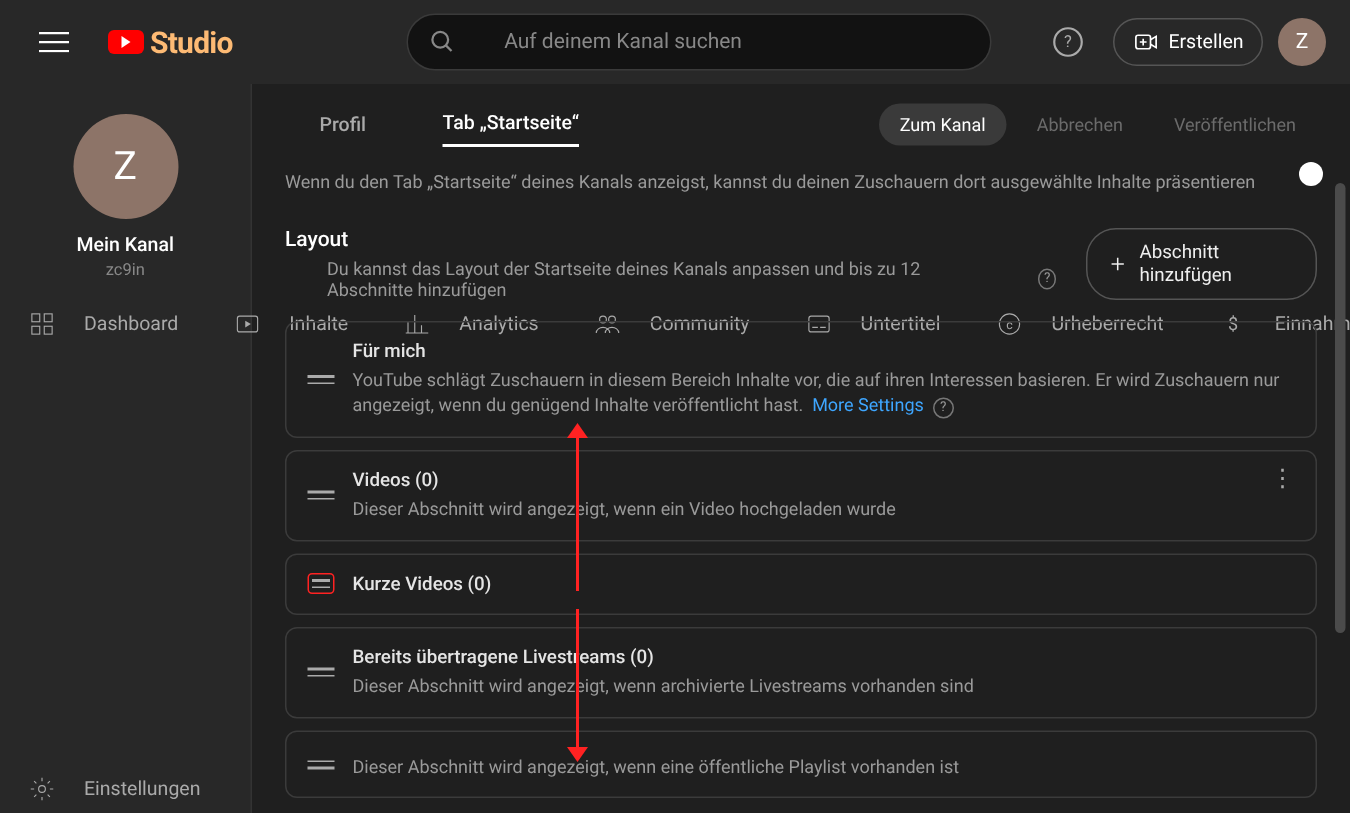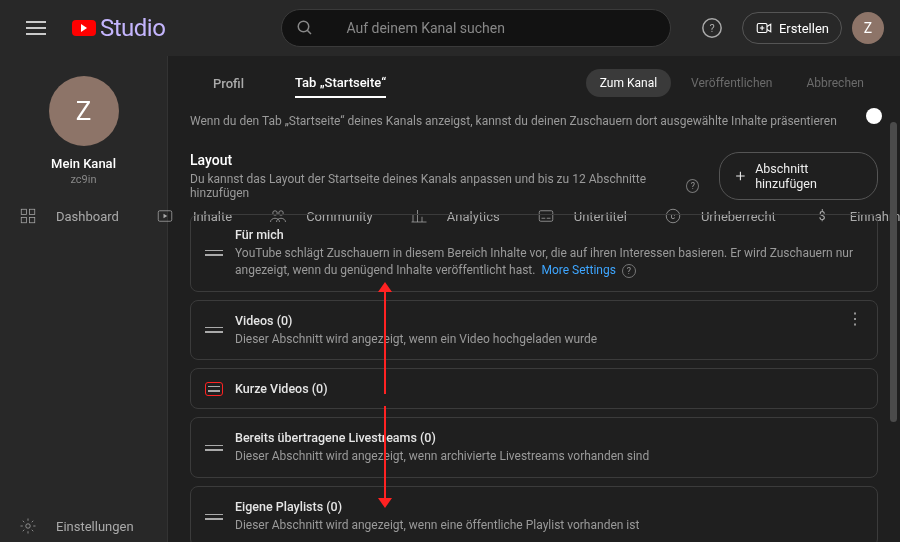--- a/index.html
+++ b/index.html
@@ -2,21 +2,21 @@
 <html><head>
 <meta charset="utf-8">
 <style>
   * { margin:0; padding:0; box-sizing:border-box; font-family:"Roboto","Arial",sans-serif; }
   body { background:#1f1f1f; color:#aaa; width:900px; height:542px; overflow:hidden; position:relative; }
   .topbar { height:56px; background:#282828; display:flex; align-items:center; padding:0 16px; gap:16px; }
   .icon-btn { width:40px; height:40px; display:flex; align-items:center; justify-content:center; border-radius:50%; cursor:pointer; color:#fff; }
   .logo { display:flex; align-items:center; gap:2px; }
   .logo-badge { width:24px; height:16px; background:#f00; border-radius:4px; position:relative; }
   .logo-badge::after { content:""; position:absolute; left:9px; top:4px; border-left:6px solid #fff; border-top:4px solid transparent; border-bottom:4px solid transparent; }
-  .logo-text { color:#c4b5fd; font-size:24px; font-weight:400; letter-spacing:-0.5px; margin-left:2px;}
+  .logo-text { color:#fdba74; font-size:20px; font-weight:700; letter-spacing:-0.5px; margin-left:2px;}
   .search { flex:0 0 390px; margin-left:100px; height:38px; background:#121212; border:1px solid #3a3a3a; border-radius:24px; display:flex; align-items:center; padding:0 14px; gap:12px; }
   .search input { background:transparent; border:none; outline:none; color:#fff; font-size:14px; flex:1;margin-left:20px; }
   .search input::placeholder { color:#888; }
   .top-right { margin-left:auto; display:flex; align-items:center; gap:10px; }
   .create-btn { display:flex; align-items:center; gap:6px; border:1px solid #555; border-radius:18px; padding:6px 12px; color:#fff; font-size:13px; cursor:pointer;}
   .avatar { width:32px; height:32px; border-radius:50%; background:#8d7468; color:#fff; display:flex; align-items:center; justify-content:center; font-size:14px; }
   .shell { display:flex; height:calc(542px - 56px); }
   .sidebar { width:168px; background:#282828; display:flex; flex-direction:column; padding-top:8px; border-right:1px solid #333;}
   .channel-block { display:flex; flex-direction:column; align-items:center; padding:12px 0 14px; }
   .channel-avatar { width:70px; height:70px; border-radius:50%; background:#8d7468; color:#fff; display:flex; align-items:center; justify-content:center; font-size:26px; }
@@ -33,21 +33,21 @@
   .tab { color:#aaa; font-size:13px; font-weight:500; cursor:pointer; padding:6px 0;margin-left:23px; }
   .tab.active { color:#fff; border-bottom:2px solid #fff; }
   .tab-actions { margin-left:auto; display:flex; gap:6px; align-items:center;}
   .pill { padding:7px 14px; border-radius:18px; font-size:12px; cursor:pointer; }
   .pill.primary { background:#3a3a3a; color:#fff; }
   .pill.ghost { color:#6b6b6b; }
   .subdesc { font-size:12px; color:#9a9a9a; margin-top:4px; position:relative;}
   .toggle-knob { position:absolute; right:-4px; top:-6px; width:16px; height:16px; background:#fff; border-radius:50%; }
   .section-head { display:flex; align-items:center; margin-top:24px; gap:20px;}
   .section-title { color:#fff; font-size:14px; font-weight:500; }
-  .section-sub { font-size:12px; color:#9a9a9a; margin-top:4px; display:flex; align-items:center; gap:22px;}
+  .section-sub { font-size:12px; color:#9a9a9a; margin-top:4px; display:flex; align-items:center; gap:22px;margin-left:28px;}
   .add-btn { margin-left:auto; display:flex; align-items:center; gap:8px; border:1px solid #555; border-radius:20px; padding:8px 14px; color:#eee; font-size:12.5px; cursor:pointer;}
   .cards { margin-top:14px; display:flex; flex-direction:column; gap:8px; }
   .card { border:1px solid #3b3b3b; border-radius:8px; padding:12px 16px 12px 44px; position:relative; font-size:12px; }
   .card .drag { position:absolute; left:14px; top:50%; transform:translateY(-50%); width:18px; height:14px; display:flex; flex-direction:column; justify-content:center; gap:3px;}
   .card .drag span { height:1.5px; background:#aaa; display:block; }
   .card.hl .drag { border:1.5px solid #f22; border-radius:3px; padding:3px 2px; }
   .card-title { color:#e5e5e5; font-weight:500; font-size:12.5px; }
   .card-desc { color:#9a9a9a; margin-top:3px; line-height:1.4;}
   .link { color:#3ea6ff; cursor:pointer; }
   .hcircle { display:inline-flex; width:14px; height:14px; border:1px solid #777; border-radius:50%; align-items:center; justify-content:center; font-size:9px; color:#999; }
@@ -131,34 +131,34 @@
             <svg width="18" height="18" viewBox="0 0 24 24">
               <rect x="3" y="5" width="18" height="14" rx="2" stroke="#aaa" fill="none"></rect>
               <path d="M10 9l5 3-5 3z" fill="#aaa"></path>
             </svg>
           </span>
           <span>Inhalte</span>
         </div>
       <div class="nav-item">
           <span class="nicon">
             <svg width="18" height="18" viewBox="0 0 24 24">
+              <path d="M4 20V10M10 20V4M16 20v-7M22 20H2" stroke="#aaa" fill="none"></path>
+            </svg>
+          </span>
+          <span>Analytics</span>
+        </div>
+      <div class="nav-item">
+          <span class="nicon">
+            <svg width="18" height="18" viewBox="0 0 24 24">
               <circle cx="8" cy="8" r="3" stroke="#aaa" fill="none"></circle>
               <circle cx="16" cy="8" r="3" stroke="#aaa" fill="none"></circle>
               <path d="M2 20c0-3 3-5 6-5s6 2 6 5M10 20c0-3 3-5 6-5s6 2 6 5" stroke="#aaa" fill="none"></path>
             </svg>
           </span>
           <span>Community</span>
-        </div>
-      <div class="nav-item">
-          <span class="nicon">
-            <svg width="18" height="18" viewBox="0 0 24 24">
-              <path d="M4 20V10M10 20V4M16 20v-7M22 20H2" stroke="#aaa" fill="none"></path>
-            </svg>
-          </span>
-          <span>Analytics</span>
         </div>
       <div class="nav-item">
           <span class="nicon">
             <svg width="18" height="18" viewBox="0 0 24 24">
               <rect x="3" y="5" width="18" height="14" rx="2" stroke="#aaa" fill="none"></rect>
               <path d="M6 15h5M13 15h5" stroke="#aaa"></path>
             </svg>
           </span>
           <span>Untertitel</span>
         </div>
@@ -202,22 +202,22 @@
     </div>
   </div>
 
   <div class="main">
     <div class="main-inner">
       <div class="tabs-row">
         <div class="tab">Profil</div>
         <div class="tab active">Tab „Startseite“</div>
         <div class="tab-actions">
           <div class="pill primary">Zum Kanal</div>
+          <div class="pill ghost">Abbrechen</div>
           <div class="pill ghost">Veröffentlichen</div>
-          <div class="pill ghost">Abbrechen</div>
         </div>
       </div>
       <div class="subdesc">
         <span>Wenn du den Tab „Startseite“ deines Kanals anzeigst, kannst du deinen Zuschauern dort ausgewählte Inhalte präsentieren</span>
         <div class="toggle-knob"></div>
       </div>
 
       <div class="section-head">
         <div>
           <div class="section-title">Layout</div>
@@ -265,21 +265,20 @@
               <span></span>
             </div>
           <div class="card-title">Bereits übertragene Livestreams (0)</div>
           <div class="card-desc">Dieser Abschnitt wird angezeigt, wenn archivierte Livestreams vorhanden sind</div>
         </div>
         <div class="card">
           <div class="drag">
               <span></span>
               <span></span>
             </div>
-          <div class="card-title">Eigene Playlists (0)</div>
           <div class="card-desc">Dieser Abschnitt wird angezeigt, wenn eine öffentliche Playlist vorhanden ist</div>
         </div>
       </div>
     </div>
 
     <div class="arrow up">
         <div class="shaft"></div>
         <div class="head"></div>
       </div>
     <div class="arrow down">

